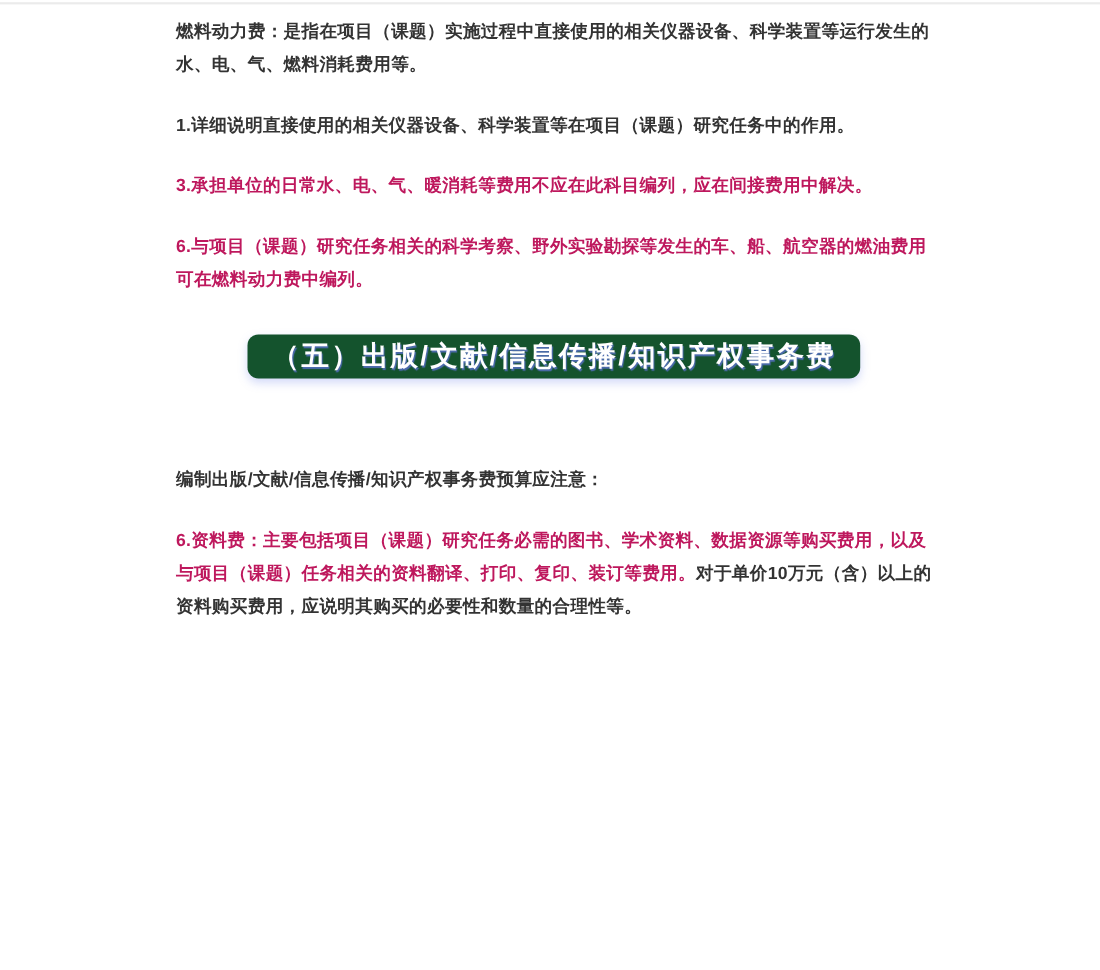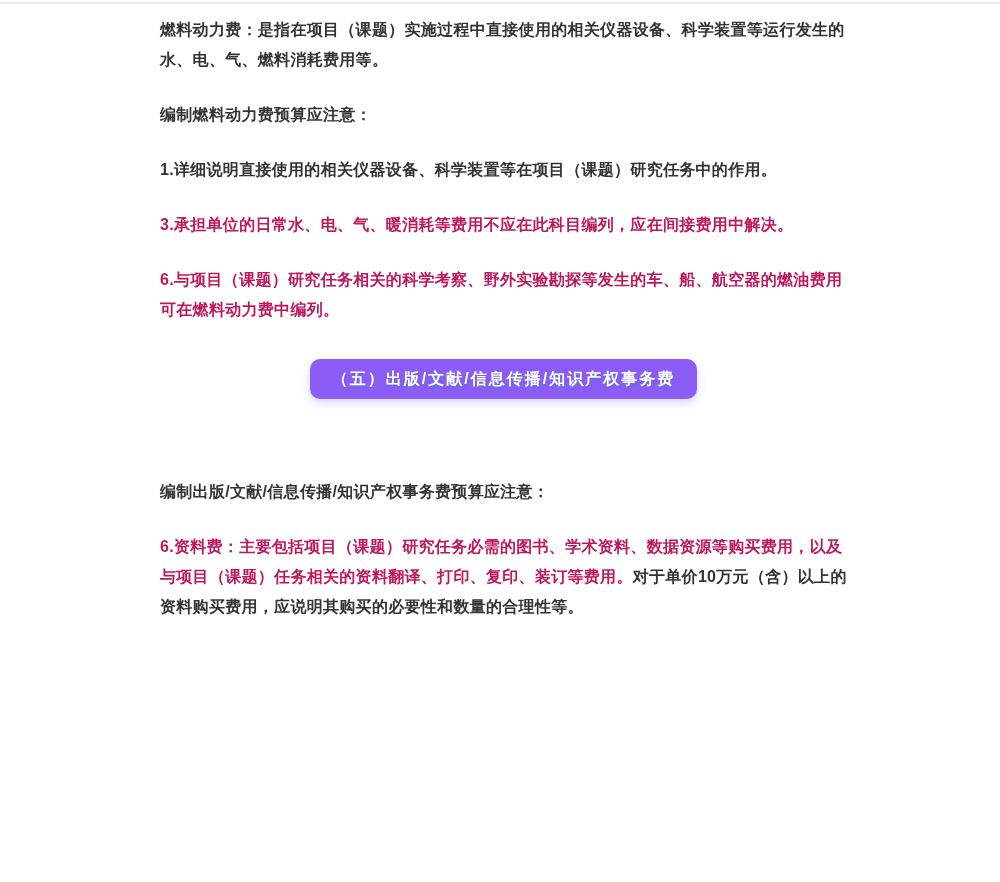--- a/index.html
+++ b/index.html
@@ -36,45 +36,44 @@
   }
   .blue {
     color: #be185d;
   }
   .badge-row {
     margin: 34px 0 78px 0;
     display: flex;
     justify-content: center;
   }
   .badge {
-    background: #8b5cf6;
+    background: #14532d;
     color: #ffffff;
     height: 40px;
     line-height: 40px;
     border-radius: 10px;
     padding: 0 22px;
-    font-size: 16px;
+    font-size: 25px;
     font-weight: 700;
     letter-spacing: 2px;
     white-space: nowrap;
     box-shadow: 0 4px 9px rgba(125, 147, 236, 0.35);
     text-shadow: 1px 2px 1px rgba(93, 114, 210, 0.8);
   }
 </style>
 </head>
 <body>
 
 <div class="page">
   <div class="top-divider"></div>
 
   <div class="content">
 
     <p>燃料动力费：是指在项目（课题）实施过程中直接使用的相关仪器设备、科学装置等运行发生的水、电、气、燃料消耗费用等。</p>
 
-    <p>编制燃料动力费预算应注意：</p>
 
     <p>1.详细说明直接使用的相关仪器设备、科学装置等在项目（课题）研究任务中的作用。</p>
 
 
     <p class="blue">3.承担单位的日常水、电、气、暖消耗等费用不应在此科目编列，应在间接费用中解决。</p>
 
     <p class="blue">6.与项目（课题）研究任务相关的科学考察、野外实验勘探等发生的车、船、航空器的燃油费用可在燃料动力费中编列。</p>
 
     <div class="badge-row">
       <div class="badge">（五）出版/文献/信息传播/知识产权事务费</div>

